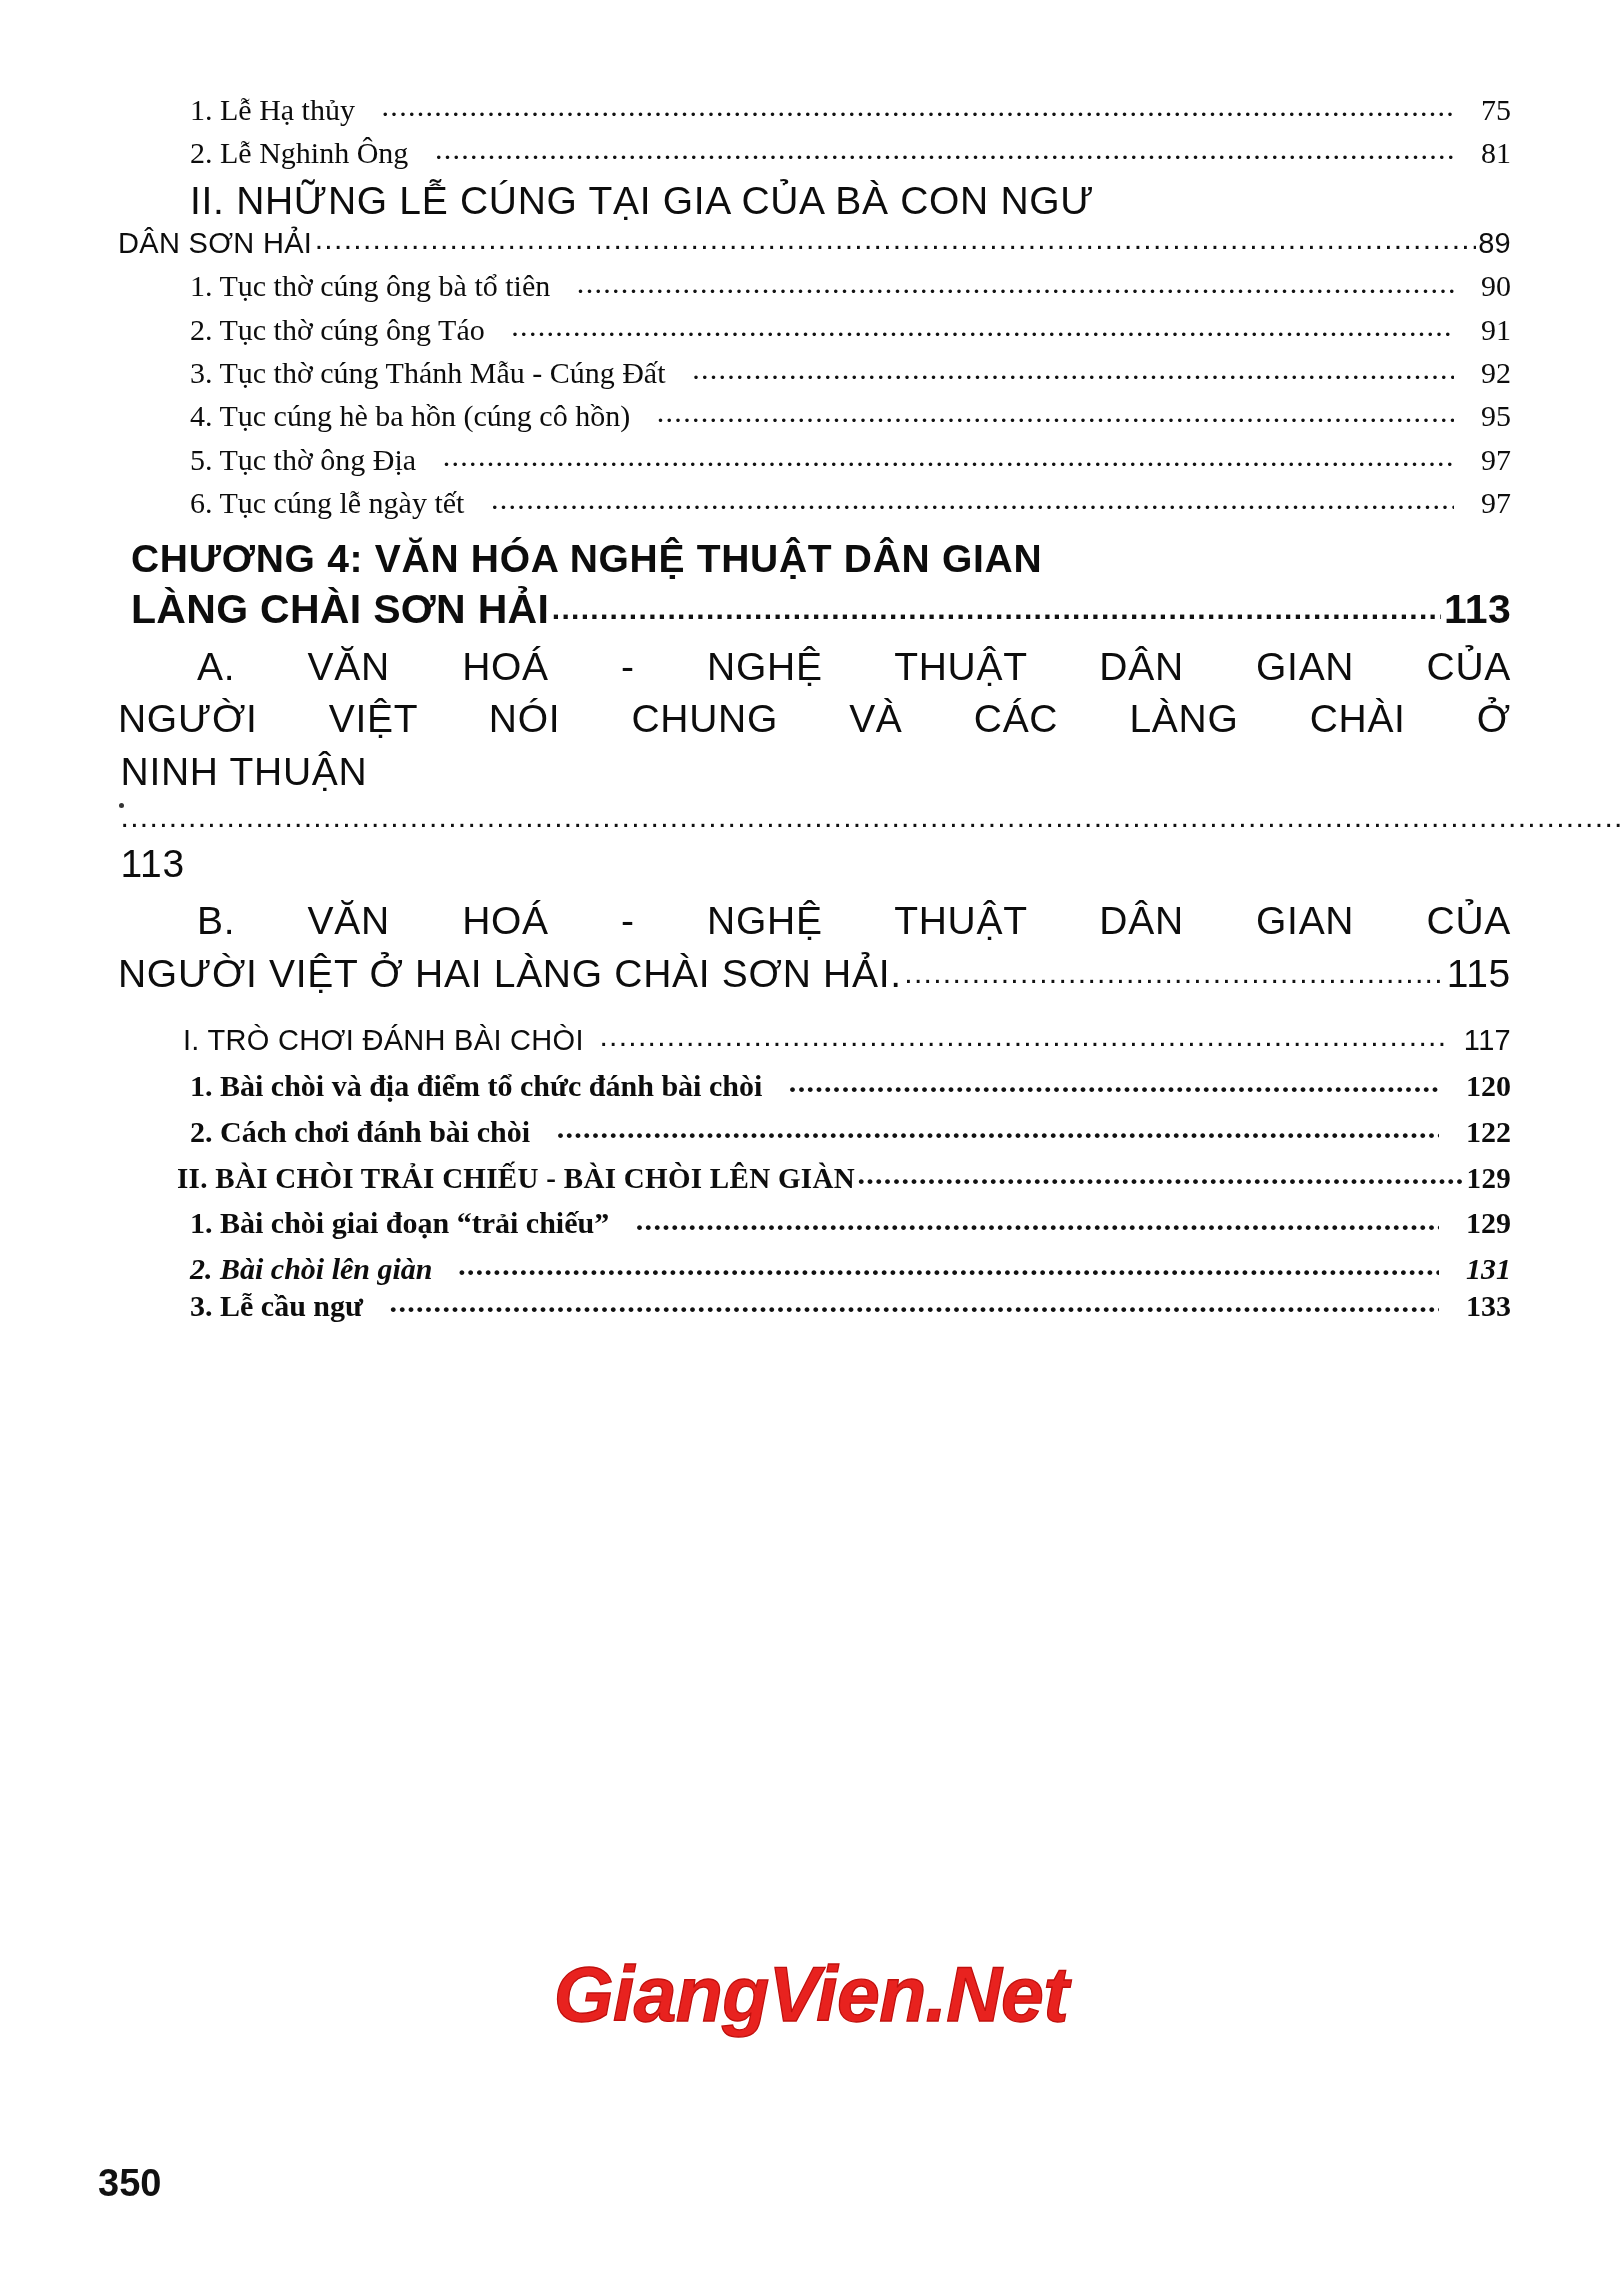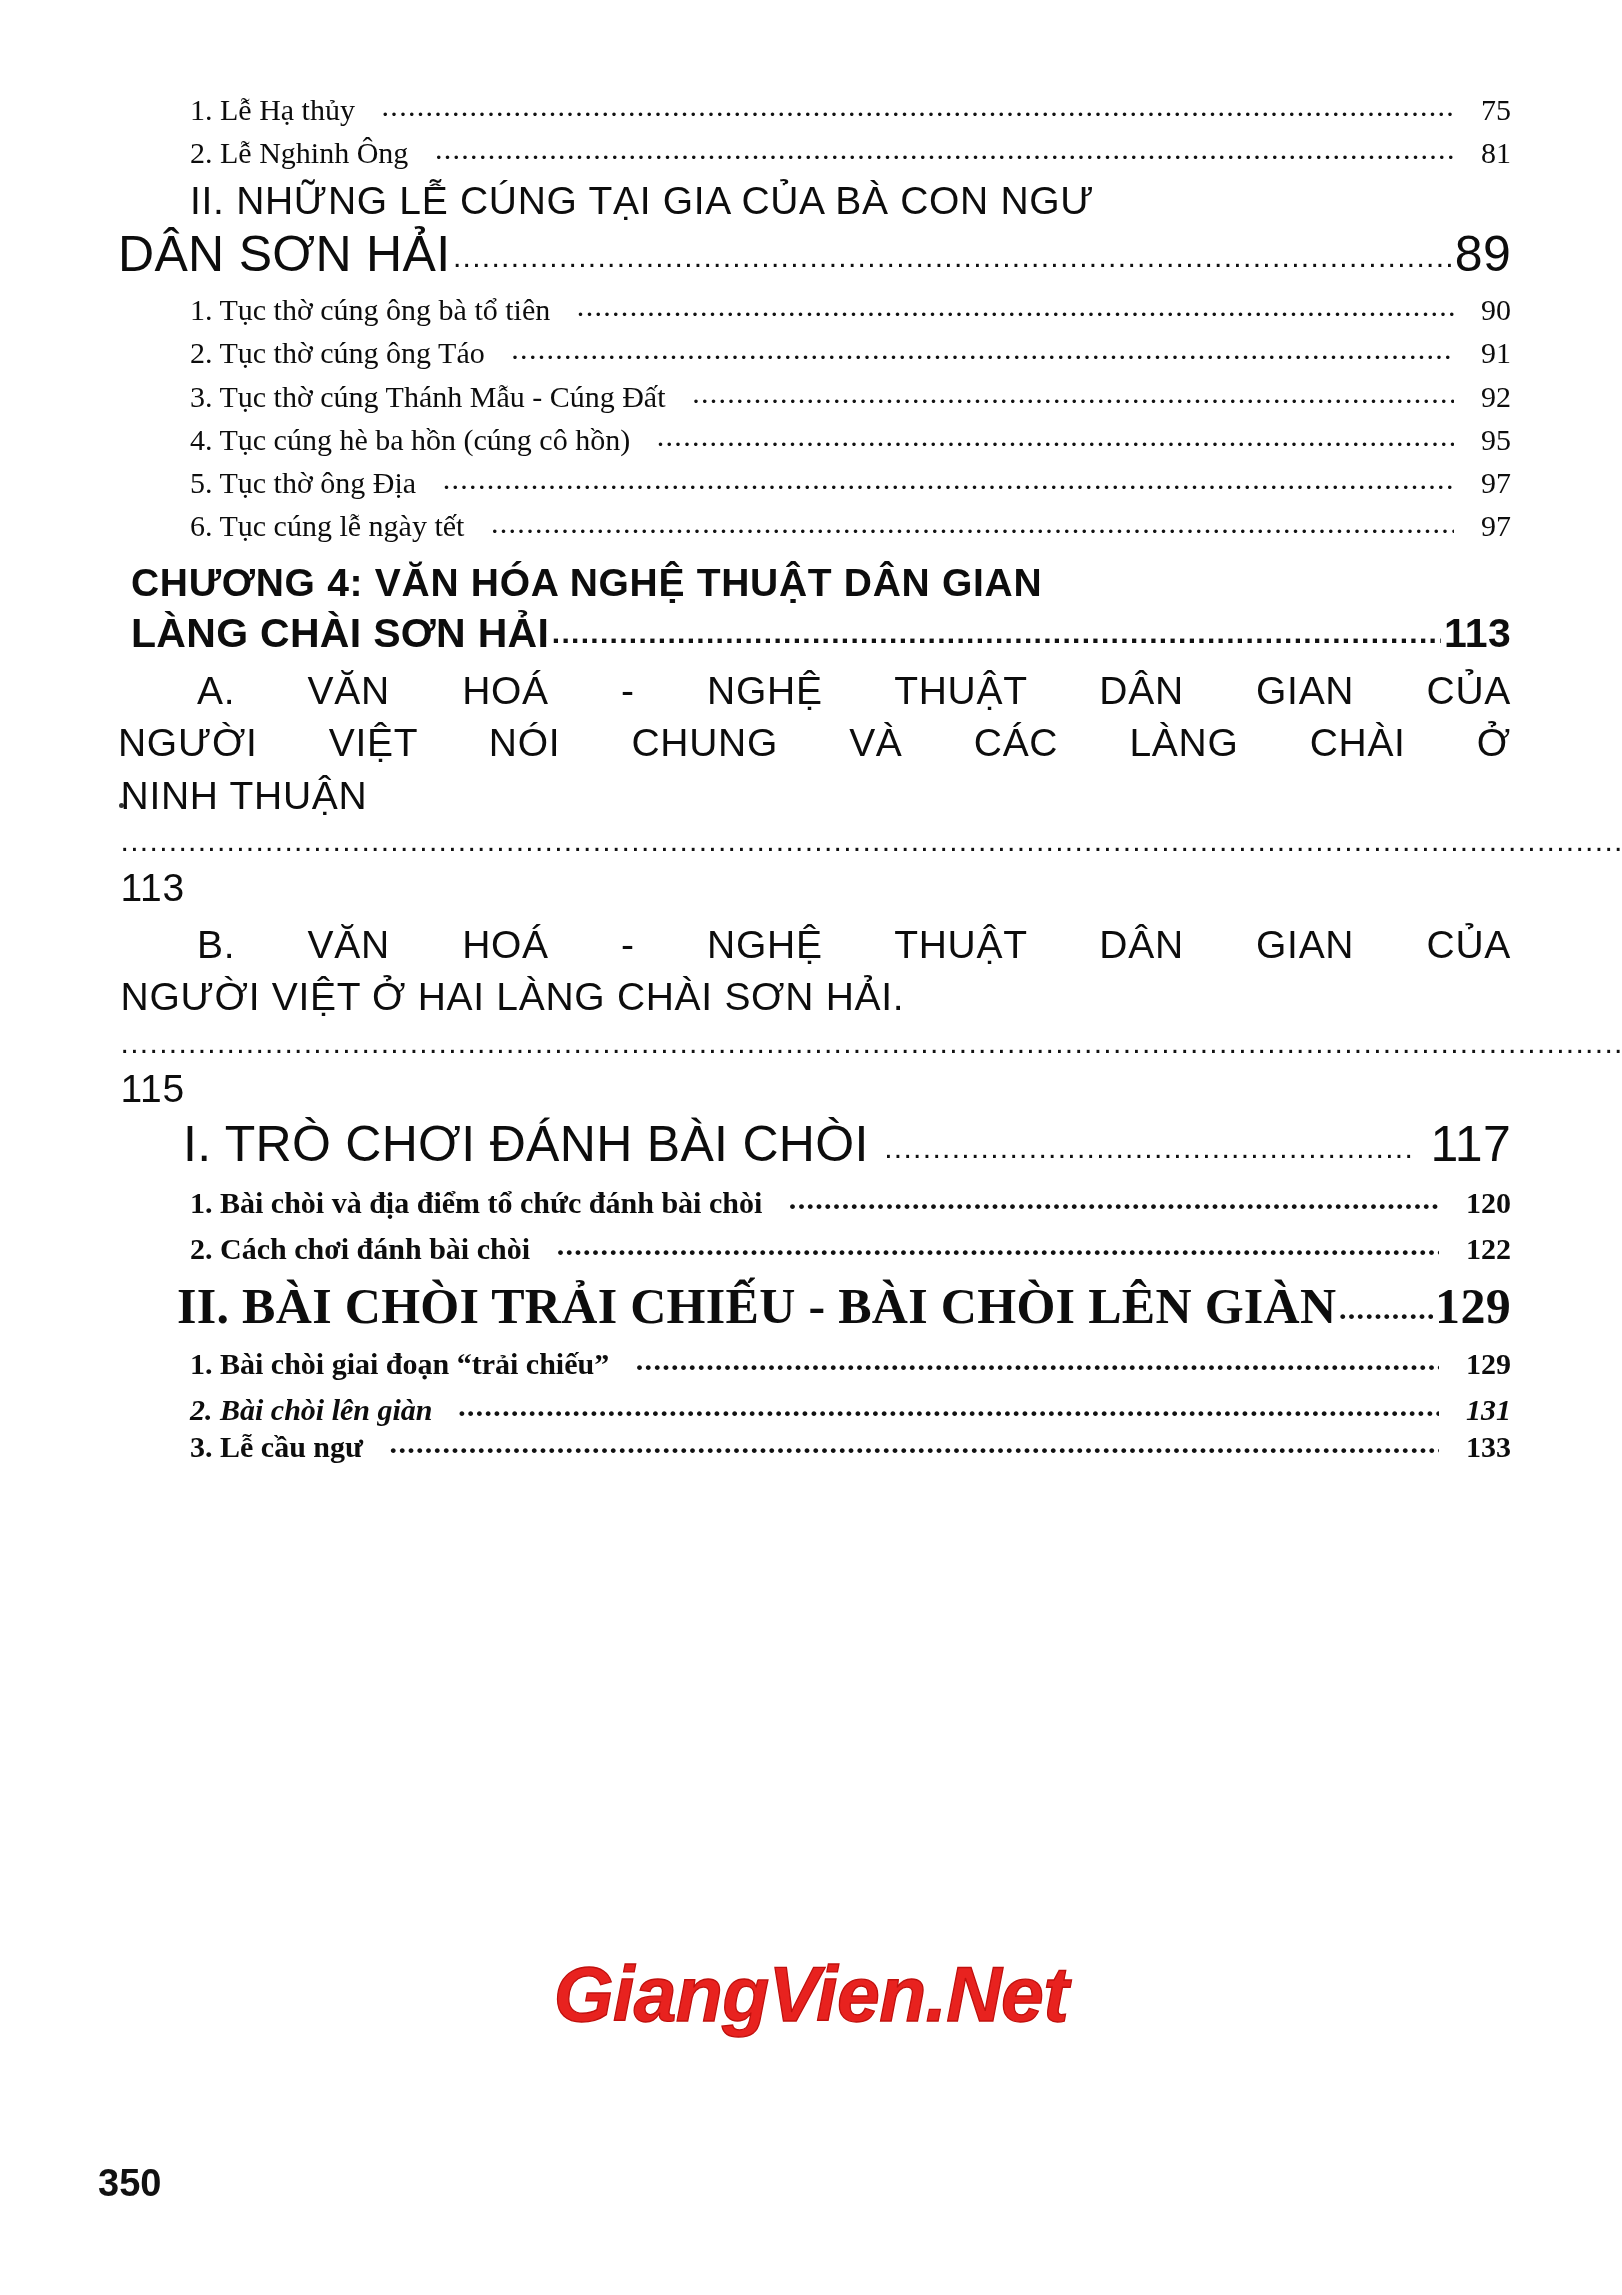--- a/index.html
+++ b/index.html
@@ -62,21 +62,21 @@
 
   
   .lvl-sub {
     font-size: 30px;
     font-family: "Liberation Serif", serif;
     gap: 24px;
   }
   .lvl-sub .label { padding-left: 72px; }
 
   .lvl-roman {
-    font-size: 50px;
+    font-size: 29px;
     font-family: "Liberation Sans", sans-serif;
     letter-spacing: 0.3px;
   }
   .lvl-roman .label { padding-left: 65px; }
 
   .lvl-chapter {
     font-size: 41px;
     font-weight: bold;
     font-family: "Liberation Sans", sans-serif;
     letter-spacing: 0.3px;
@@ -221,21 +221,21 @@
       <div class="just">NGƯỜI VIỆT NÓI CHUNG VÀ CÁC LÀNG CHÀI Ở</div>
       <div class="row lvl-AB" style="margin-bottom:11.8px;flex-direction:column;">
         <span class="label" style="padding-left:0;">NINH THUẬN</span>
         <span class="leader"></span>
         <span class="page-num">113</span>
       </div>
     </div>
 
     <div>
       <div class="just" style="padding-left:79px;">B. VĂN HOÁ - NGHỆ THUẬT DÂN GIAN CỦA</div>
-      <div class="row lvl-AB" style="margin-bottom:3px;flex-direction:column;">
+      <div class="row lvl-AB" style="margin-bottom:25px;">
         <span class="label" style="padding-left:0;">NGƯỜI VIỆT Ở HAI LÀNG CHÀI SƠN HẢI.</span>
         <span class="leader"></span>
         <span class="page-num">115</span>
       </div>
     </div>
 
     <div class="row lvl-roman" style="margin-bottom:10.5px;gap:13px;">
       <span class="label">I. TRÒ CHƠI ĐÁNH BÀI CHÒI</span>
       <span class="leader"></span>
       <span class="page-num">117</span>

